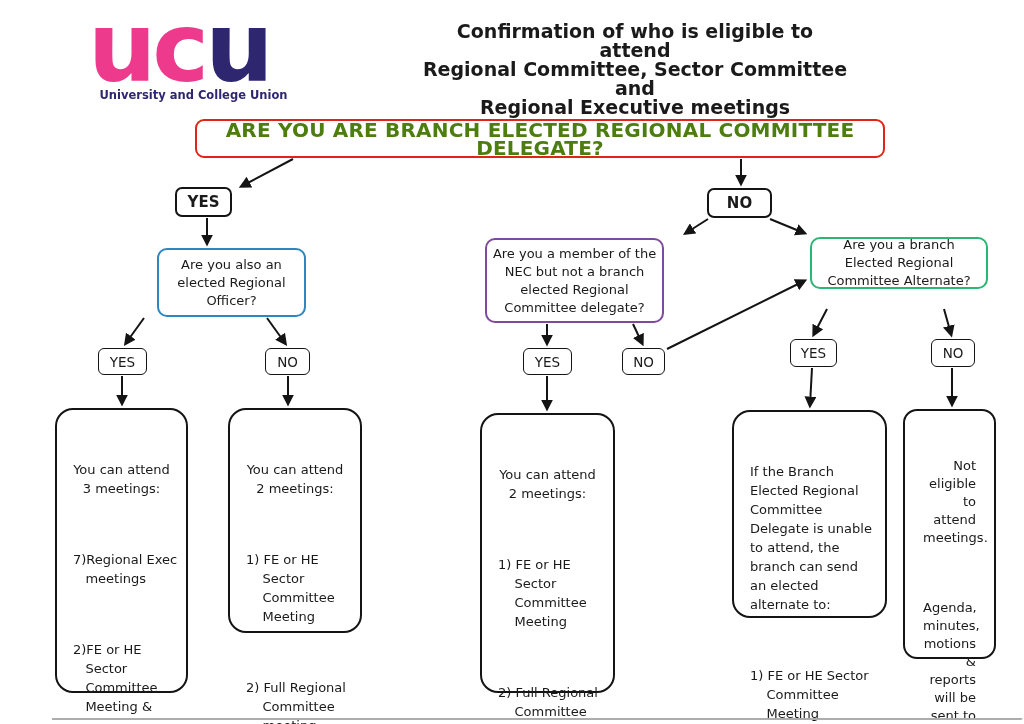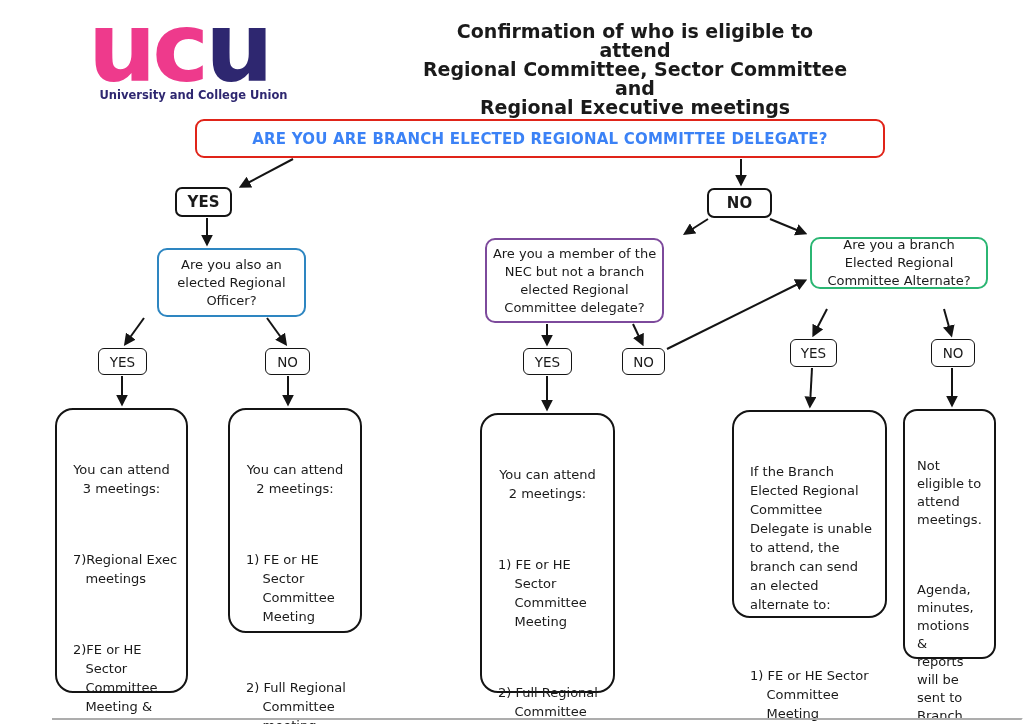--- a/index.html
+++ b/index.html
@@ -7,26 +7,26 @@
         font-family:"DejaVu Sans","Liberation Sans",sans-serif;color:#1a1a1a;border-radius:11px;}
   #arrows{position:absolute;left:0;top:0;width:1024px;height:724px;pointer-events:none;}
   .node{position:absolute;background:#fff;border:2px solid #141414;box-sizing:border-box;
         display:flex;align-items:center;justify-content:center;text-align:center;
         white-space:pre-wrap;line-height:18px;font-size:13px;}
   .rounded{border-radius:10px;}
   .result{border-radius:18px;display:block;text-align:left;padding:12px 6px 3px 6px;line-height:19px;}
   .result .hdr{text-align:center;white-space:pre-wrap;margin-bottom:14px;}
   .result .item{white-space:pre-wrap;padding-left:10px;margin-bottom:14px;}
   .result .intro{white-space:pre-wrap;padding-left:10px;margin-bottom:14px;}
-  .centerpars{display:block;text-align:left;padding:10px 12px;border-radius:14px;}
+  .centerpars{display:block;text-align:right;padding:10px 18px;border-radius:14px;}
   .centerpars .p1{white-space:pre-wrap;margin-bottom:16px;}
   .centerpars .p2{white-space:pre-wrap;}
   .yn{border-radius:6px;font-size:13.5px;border-width:1.6px;}
   .yn-bold{border-radius:7px;font-weight:bold;font-size:15px;}
-  #root-q{border-color:#e02419;color:#3b82f6;font-weight:bold;font-size:15px;border-radius:9px;
+  #root-q{border-color:#e02419;color:#4d7c0f;font-weight:bold;font-size:20px;border-radius:9px;
           letter-spacing:.2px;}
   #q-officer{border-color:#2e86c1;margin-left:24px;}
   #q-nec{border-color:#7d4a9c;}
   #q-alt{border-color:#2bb673;}
   #title{position:absolute;left:420px;top:22px;width:430px;text-align:center;font-weight:bold;
          font-size:19px;line-height:19px;white-space:pre-wrap;}
   #logo{position:absolute;left:88px;top:6px;width:225px;}
   #logo .word{font-weight:bold;font-size:96px;line-height:84px;letter-spacing:-4px;}
   #logo .uc{color:#ee3a8c;}
   #logo .u2{color:#2e2770;}

